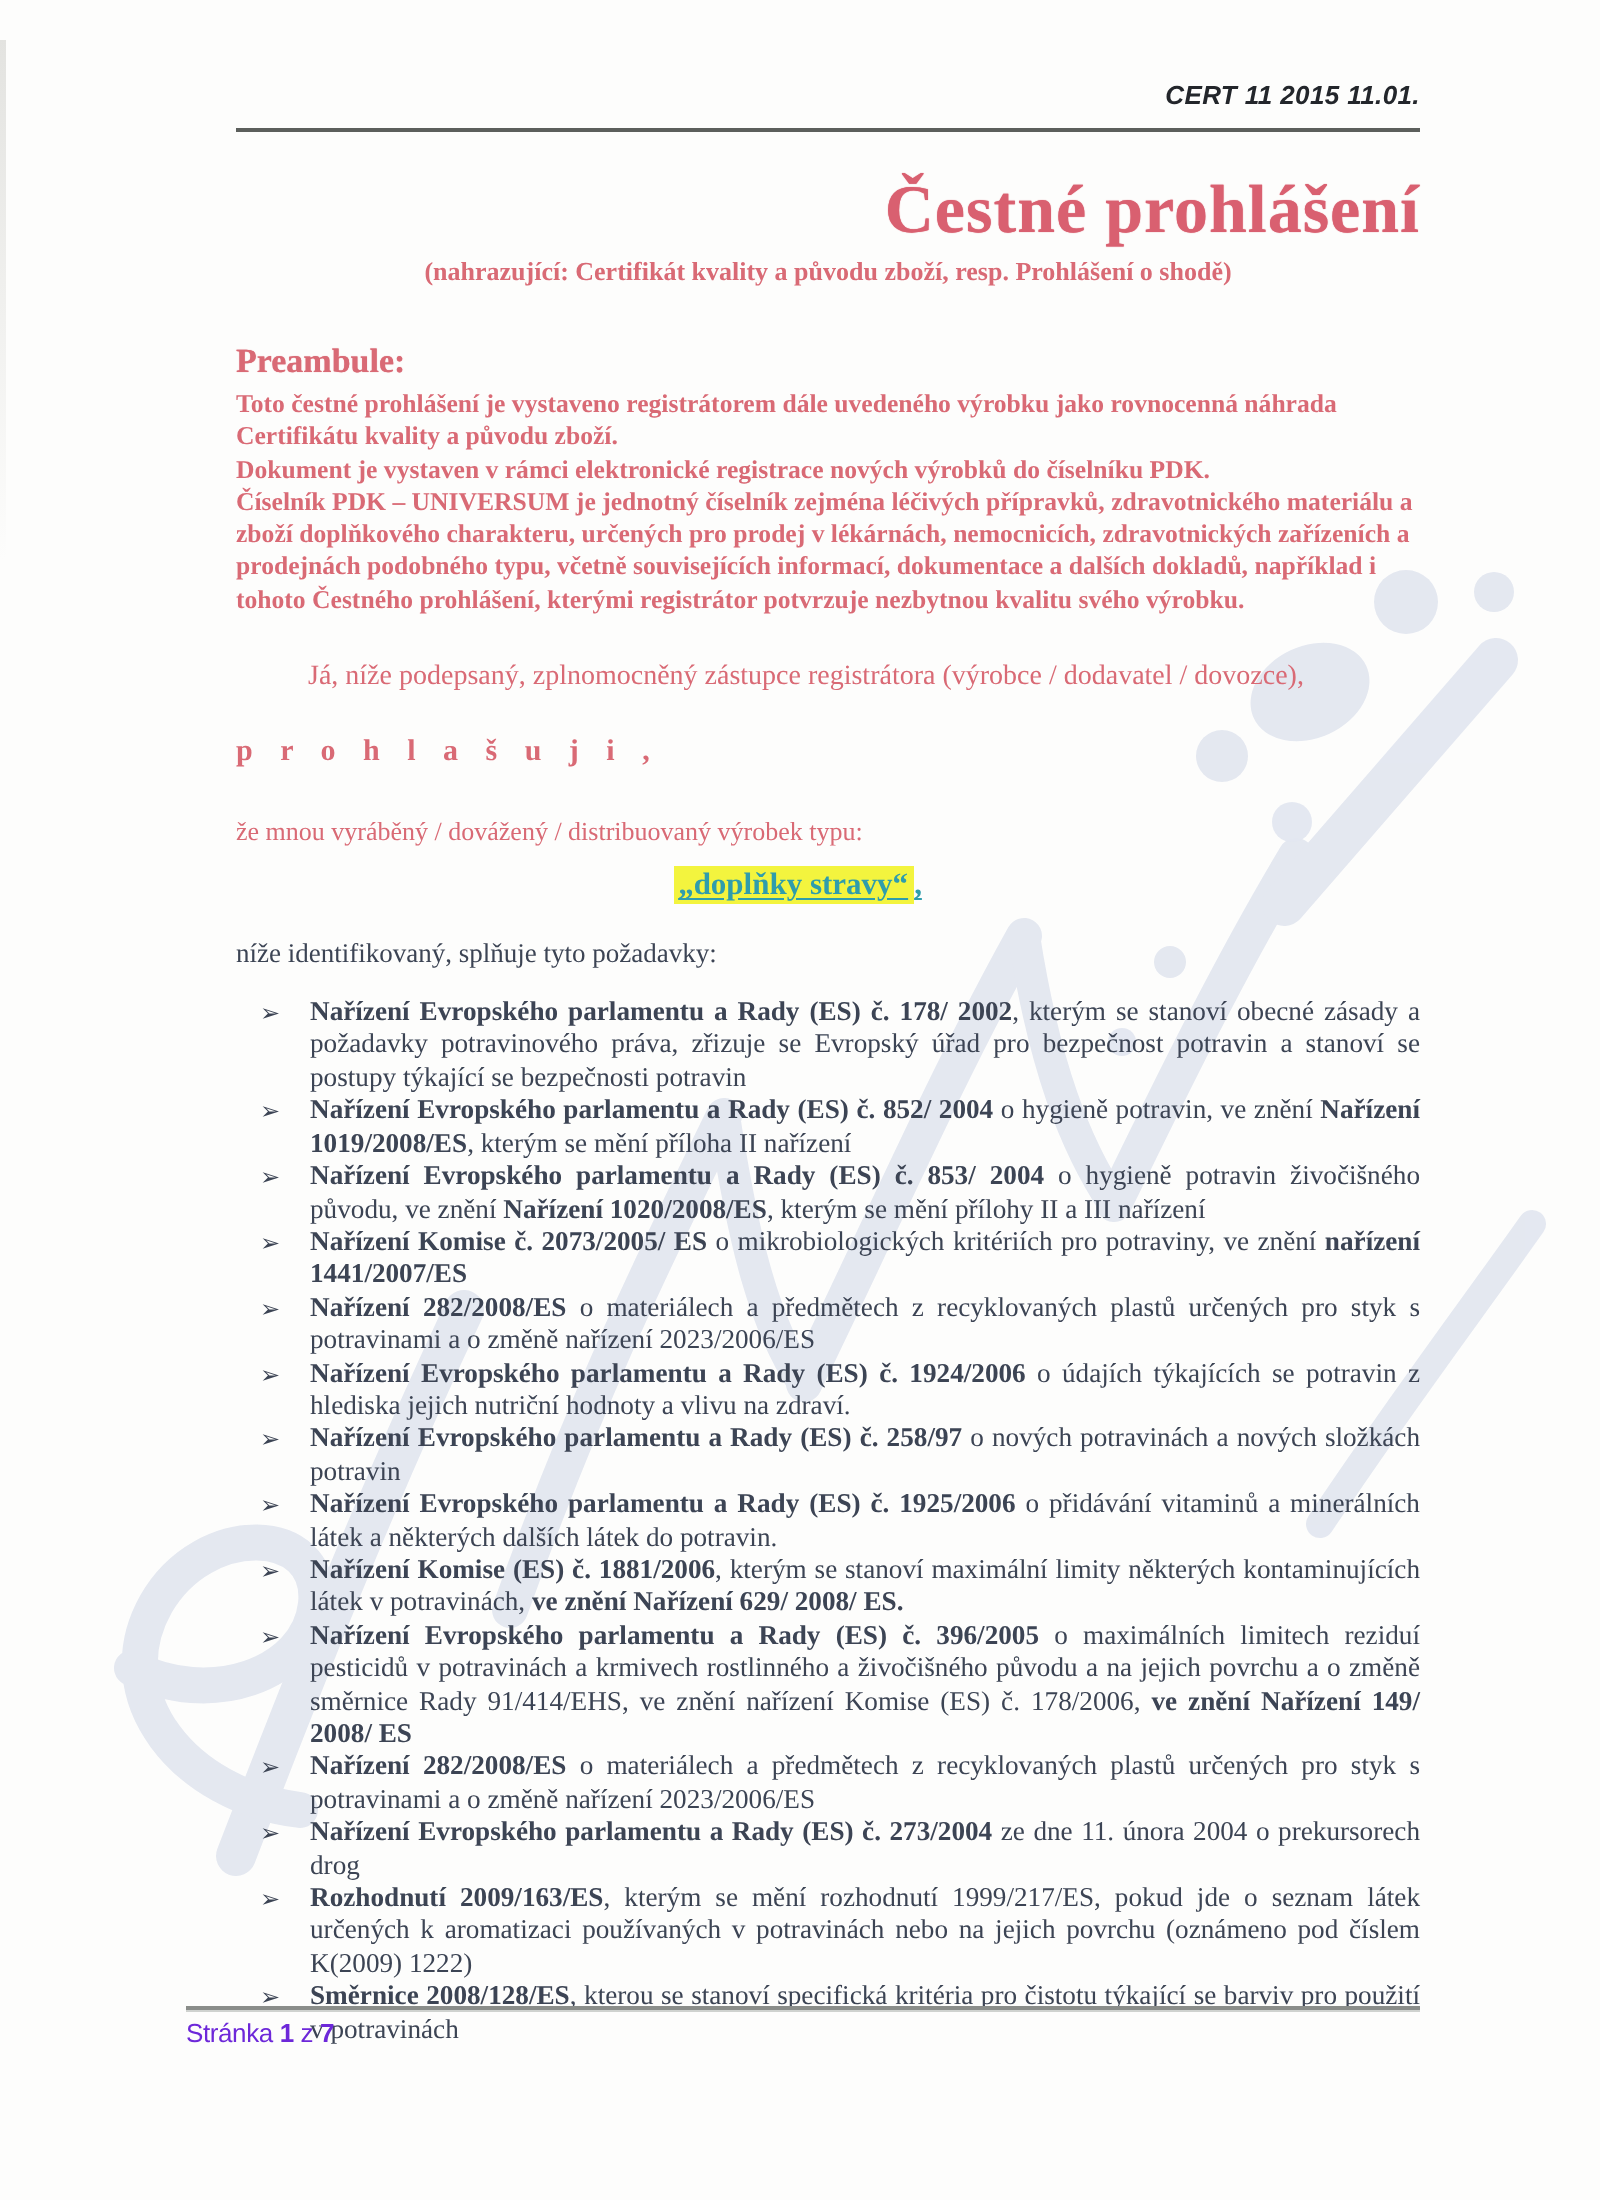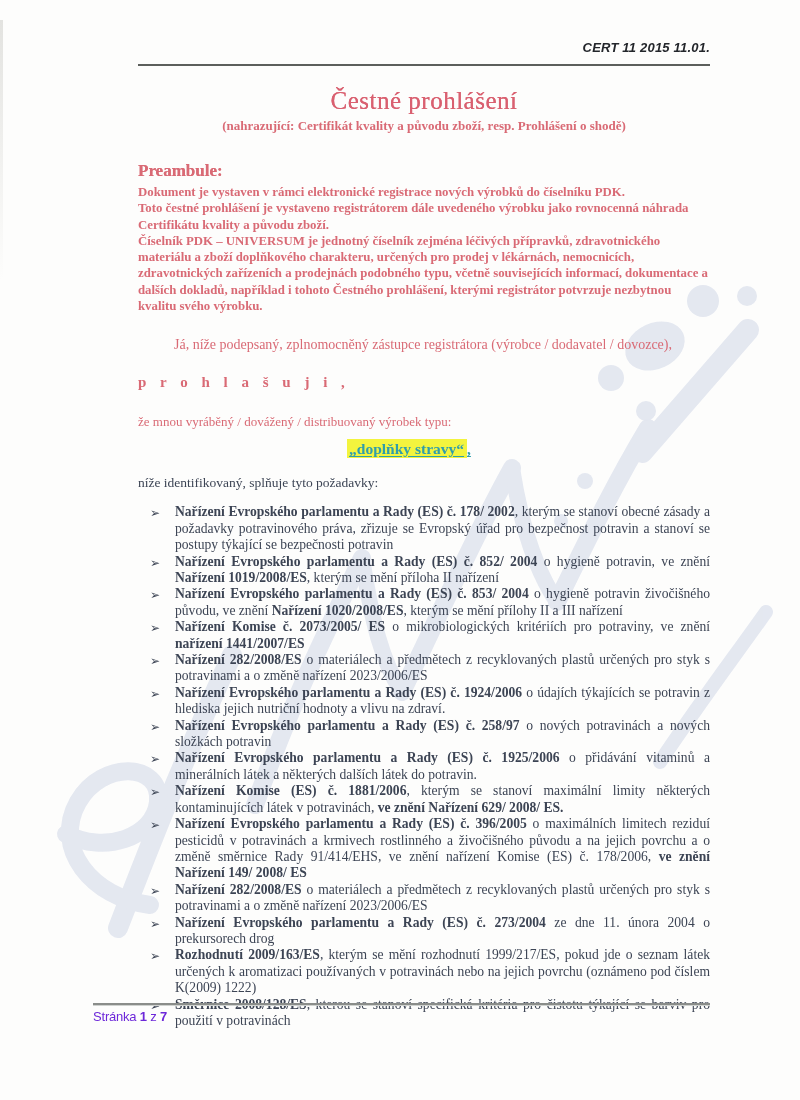--- a/index.html
+++ b/index.html
@@ -8,28 +8,28 @@
   }
   html,body{margin:0;padding:0;}
   body{
     width:800px;height:1100px;position:relative;background:#fdfdfc;
     font-family:"Liberation Serif","DejaVu Serif",serif;color:var(--dark);
     overflow:hidden;
   }
   .edge-artifact{position:absolute;left:0;top:20px;width:3px;height:260px;
     background:linear-gradient(to bottom,#d8d8d4,rgba(230,230,226,0));opacity:.7;}
   .watermark{position:absolute;left:0;top:0;z-index:0;pointer-events:none;}
-  .content{position:relative;z-index:1;padding:40px 90px 0 90px;margin-left:48px;}
+  .content{position:relative;z-index:1;padding:40px 90px 0 118px;}
   .doc-code{
     text-align:right;font-family:"Liberation Sans","DejaVu Sans",sans-serif;
     font-style:italic;font-weight:bold;font-size:13px;color:#23262b;letter-spacing:.2px;
   }
   .top-rule{border:none;border-top:2px solid #5c5f5c;margin:9px 0 0 0;height:0;}
   .title{
-    margin:21px 0 0 0;text-align:center;font-size:25px;font-weight:normal;
+    margin:21px 0 0 0;text-align:right;font-size:34px;font-weight:bold;
     color:var(--red-title);letter-spacing:.5px;text-shadow:0 0 .5px var(--red-title);
   }
   .subtitle{
     margin-top:3px;text-align:center;font-size:13px;font-weight:bold;color:var(--red);
   }
   .preamble-heading{
     margin-top:27px;font-size:17px;font-weight:bold;color:var(--red);
     text-shadow:0 0 .4px var(--red);
   }
   .preamble-body{margin-top:3px;}
@@ -102,22 +102,22 @@
 
 <div class="content">
   <div class="doc-code">CERT 11 2015 11.01.</div>
   <hr class="top-rule">
 
   <h1 class="title">Čestné prohlášení</h1>
   <div class="subtitle">(nahrazující: Certifikát kvality a původu zboží, resp. Prohlášení o shodě)</div>
 
   <div class="preamble-heading">Preambule:</div>
   <div class="preamble-body">
+      <p>Toto čestné prohlášení je vystaveno registrátorem dále uvedeného výrobku jako rovnocenná náhrada Certifikátu kvality a původu zboží.</p>
       <p>Dokument je vystaven v rámci elektronické registrace nových výrobků do číselníku PDK.</p>
-      <p>Toto čestné prohlášení je vystaveno registrátorem dále uvedeného výrobku jako rovnocenná náhrada Certifikátu kvality a původu zboží.</p>
       <p>Číselník PDK – UNIVERSUM je jednotný číselník zejména léčivých přípravků, zdravotnického materiálu a zboží doplňkového charakteru, určených pro prodej v lékárnách, nemocnicích, zdravotnických zařízeních a prodejnách podobného typu, včetně souvisejících informací, dokumentace a dalších dokladů, například i tohoto Čestného prohlášení, kterými registrátor potvrzuje nezbytnou kvalitu svého výrobku.</p>
     </div>
 
   <p class="intro">Já, níže podepsaný, zplnomocněný zástupce registrátora (výrobce / dodavatel / dovozce),</p>
   <p class="verb">p r o h l a š u j i ,</p>
   <p class="product-line">že mnou vyráběný / dovážený  / distribuovaný výrobek typu:</p>
 
   <p class="product-type-wrap"><span class="hl">„doplňky stravy“</span><span>,</span></p>
 
   <p class="req-intro">níže identifikovaný, splňuje tyto požadavky:</p>

